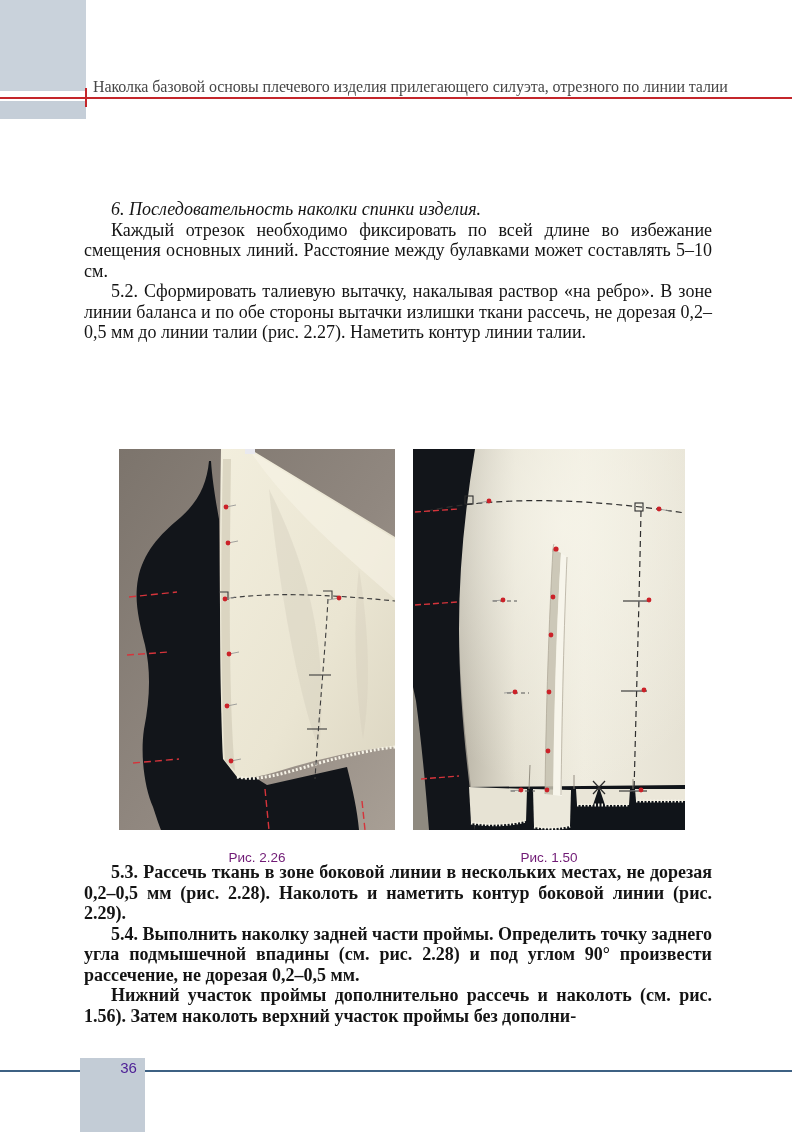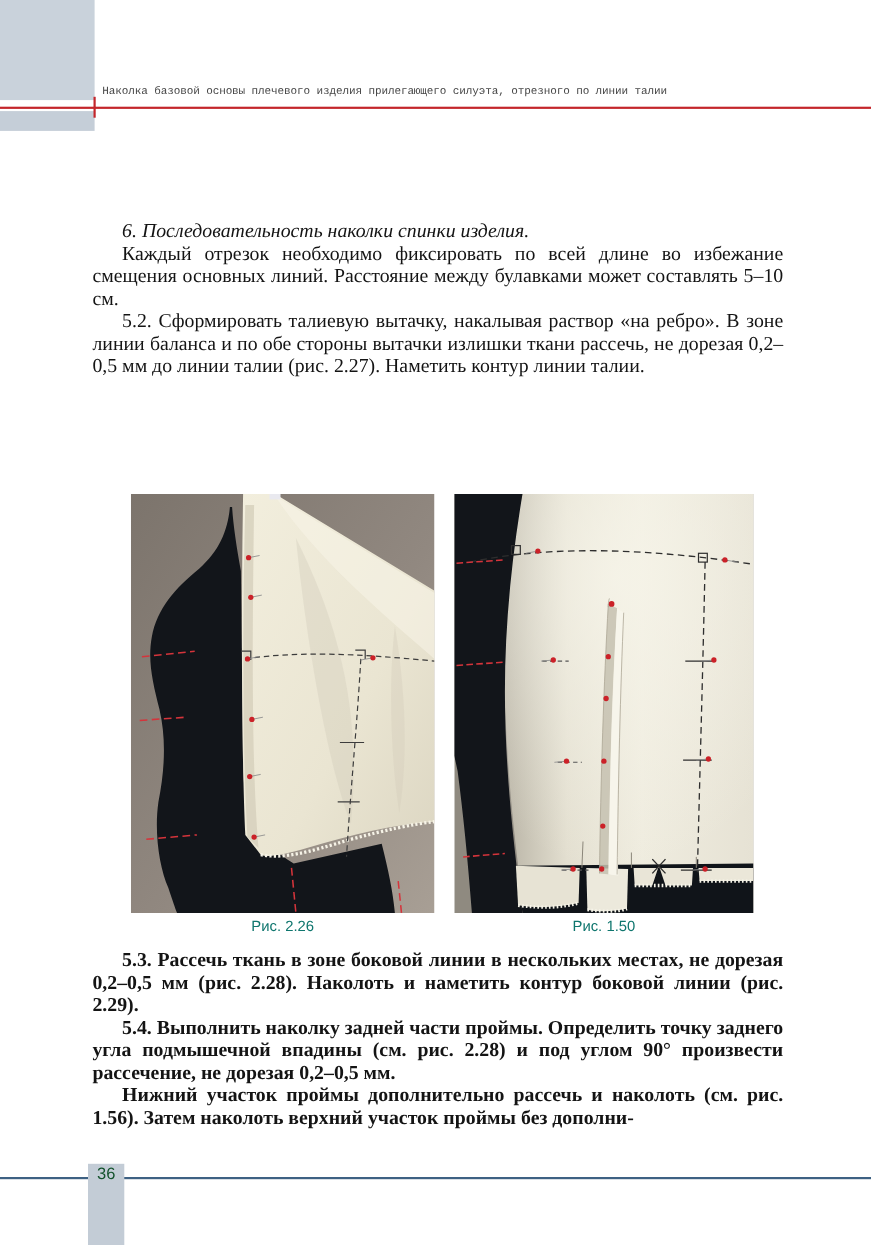--- a/index.html
+++ b/index.html
@@ -5,21 +5,21 @@
   html,body{margin:0;padding:0;background:#ffffff;}
   .page{position:relative;width:792px;height:1132px;background:#ffffff;overflow:hidden;
         font-family:"Liberation Serif", serif;color:#1a1a1a;}
 
   
   .corner-block-top{position:absolute;left:0;top:0;width:86px;height:91px;background:#c9d2db;}
   .corner-block-strip{position:absolute;left:0;top:101px;width:86px;height:18px;background:#c5ced8;}
 
   
   .running-header{position:absolute;left:93px;top:78px;width:650px;
-                  font-family:Liberation Mono, monospace;font-size:10px;letter-spacing:-0.1px;
+                  font-family:Liberation Serif, serif;font-size:16px;letter-spacing:-0.1px;
                   color:#474747;}
   .header-rule{position:absolute;left:0;top:97px;width:792px;height:2px;background:#c4262b;}
   .header-tick{position:absolute;left:85px;top:88px;width:2px;height:19px;background:#c4262b;}
 
   
   .callout{position:absolute;left:121px;top:113px;width:596px;min-height:64px;}
   .callout-bar{position:absolute;left:0;top:2px;width:7px;height:62px;
                background:repeating-linear-gradient(135deg,#d6383e 0 1.6px,#ffffff 1.6px 3.6px);}
   .callout-text{margin:0 0 0 14px;font-family:"Liberation Sans", sans-serif;
                 font-size:15.5px;line-height:21px;color:#d6383e;}
@@ -29,29 +29,29 @@
              text-align:justify;color:#141414;}
   .body-copy p{margin:0;text-indent:27px;}
   .body-top{top:199px;}
   .body-bottom{top:862px;font-weight:bold;}
   .section-heading{font-style:italic;}
 
   
   figure{margin:0;padding:0;position:absolute;}
   .figure-1{left:119px;top:449px;width:276px;}
   .figure-2{left:413px;top:449px;width:272px;}
-  figcaption{margin-top:4px;text-align:center;font-family:"Liberation Sans", sans-serif;
-             font-size:13.5px;color:#0f766e;}
+  figcaption{margin-top:20px;text-align:center;font-family:"Liberation Sans", sans-serif;
+             font-size:13.5px;color:#701a75;}
   .photo{display:block;}
 
   
   .footer-rule{position:absolute;left:0;top:1070px;width:792px;height:2px;background:#3e6183;}
   .footer-block{position:absolute;left:80px;top:1058px;width:33px;height:74px;background:#c3ccd6;
-                font-family:"Liberation Sans", sans-serif;font-size:15px;color:#14532d;
-                text-align:center;}
+                font-family:"Liberation Sans", sans-serif;font-size:15px;color:#4c1d95;
+                text-align:center;padding-left:32px;}
   .page-number{display:block;padding-top:1px;}
 </style>
 </head>
 <body>
 
 <div class="page">
 
   <div class="corner-block-top"></div>
   <div class="corner-block-strip"></div>
 

